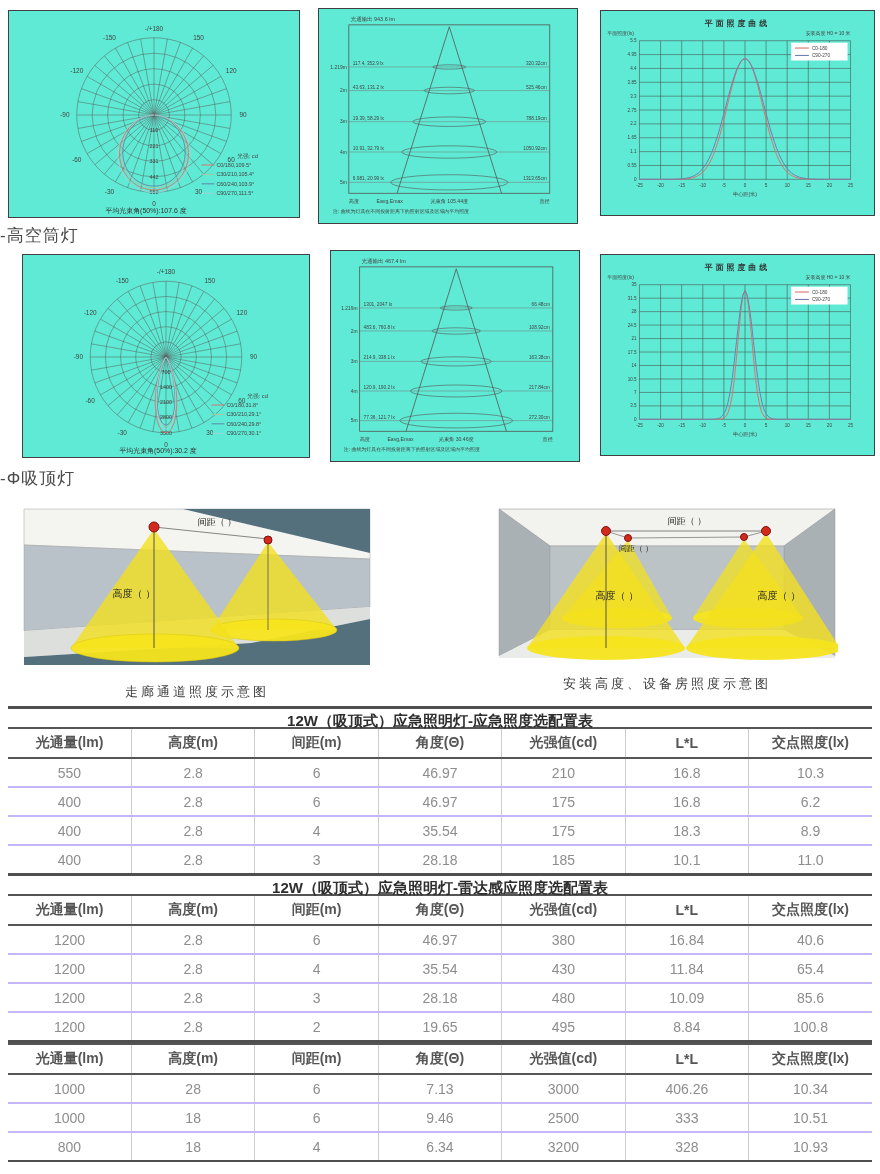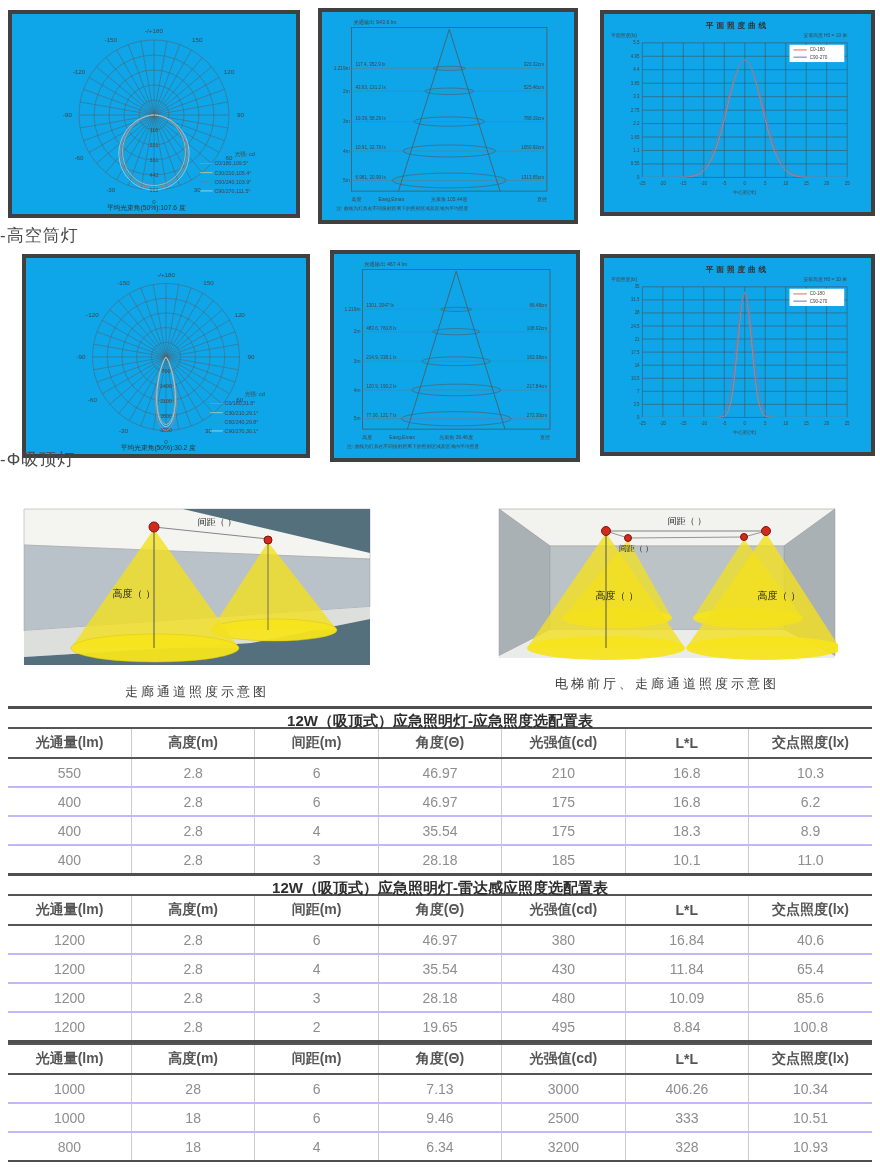--- a/index.html
+++ b/index.html
@@ -1,18 +1,18 @@
 <!DOCTYPE html>
 <html><head>
 <meta charset="utf-8">
 <style>
   html,body{margin:0;padding:0;background:#fff;}
   body{width:880px;height:1174px;position:relative;overflow:hidden;
        font-family:"Liberation Sans","DejaVu Sans",sans-serif;color:#444;}
-  .panel{position:absolute;border:4px solid #404040;background:#0ea5e9;box-sizing:border-box;}
+  .panel{position:absolute;border:1px solid #404040;background:#5eead4;box-sizing:border-box;}
   .panel svg{display:block;width:100%;height:100%;}
   .row-caption{position:absolute;left:0;width:690px;
                font-size:17px;color:#4a4a4a;letter-spacing:1px;}
   .illus{position:absolute;}
   .illus svg{display:block;}
   .illus figcaption{text-align:center;font-size:13px;color:#3c3c3c;
                     letter-spacing:3px;margin-top:15px;}
   figure{margin:16px;}
   #tables{position:absolute;left:8px;right:8px;top:706px;}
   .tbl-block{border-top:3px solid #4f4f4f;}
@@ -372,21 +372,21 @@
       <text x="145.0625" y="183" font-size="5.2" fill="#444" text-anchor="middle">中心距(米)</text>
       <path d="M38.5,166.0L40.6,166.0L42.8,166.0L44.9,166.0L47.0,166.0L49.2,166.0L51.3,166.0L53.4,166.0L55.6,166.0L57.7,166.0L59.8,166.0L61.9,166.0L64.1,166.0L66.2,166.0L68.3,166.0L70.5,166.0L72.6,166.0L74.7,166.0L76.9,166.0L79.0,166.0L81.1,166.0L83.3,166.0L85.4,166.0L87.5,166.0L89.7,166.0L91.8,166.0L93.9,166.0L96.0,166.0L98.2,166.0L100.3,166.0L102.4,166.0L104.6,166.0L106.7,166.0L108.8,166.0L111.0,166.0L113.1,166.0L115.2,166.0L117.4,165.9L119.5,165.8L121.6,165.5L123.8,164.7L125.9,162.8L128.0,159.1L130.1,152.2L132.3,141.0L134.4,124.6L136.5,103.4L138.7,79.6L140.8,57.3L142.9,41.3L145.1,35.4L147.2,41.3L149.3,57.3L151.5,79.6L153.6,103.4L155.7,124.6L157.9,141.0L160.0,152.2L162.1,159.1L164.2,162.8L166.4,164.7L168.5,165.5L170.6,165.8L172.8,165.9L174.9,166.0L177.0,166.0L179.2,166.0L181.3,166.0L183.4,166.0L185.6,166.0L187.7,166.0L189.8,166.0L191.9,166.0L194.1,166.0L196.2,166.0L198.3,166.0L200.5,166.0L202.6,166.0L204.7,166.0L206.9,166.0L209.0,166.0L211.1,166.0L213.3,166.0L215.4,166.0L217.5,166.0L219.7,166.0L221.8,166.0L223.9,166.0L226.1,166.0L228.2,166.0L230.3,166.0L232.4,166.0L234.6,166.0L236.7,166.0L238.8,166.0L241.0,166.0L243.1,166.0L245.2,166.0L247.4,166.0L249.5,166.0L251.6,166.0" fill="none" stroke="#d9736a" stroke-width="1"></path>
       <path d="M38.5,166.0L40.6,166.0L42.8,166.0L44.9,166.0L47.0,166.0L49.2,166.0L51.3,166.0L53.4,166.0L55.6,166.0L57.7,166.0L59.8,166.0L61.9,166.0L64.1,166.0L66.2,166.0L68.3,166.0L70.5,166.0L72.6,166.0L74.7,166.0L76.9,166.0L79.0,166.0L81.1,166.0L83.3,166.0L85.4,166.0L87.5,166.0L89.7,166.0L91.8,166.0L93.9,166.0L96.0,166.0L98.2,166.0L100.3,166.0L102.4,166.0L104.6,166.0L106.7,166.0L108.8,166.0L111.0,166.0L113.1,165.9L115.2,165.7L117.4,165.3L119.5,164.6L121.6,163.0L123.8,160.3L125.9,155.7L128.0,148.4L130.1,137.9L132.3,123.9L134.4,106.6L136.5,87.3L138.7,68.0L140.8,51.5L142.9,40.2L145.1,36.2L147.2,40.2L149.3,51.5L151.5,68.0L153.6,87.3L155.7,106.6L157.9,123.9L160.0,137.9L162.1,148.4L164.2,155.7L166.4,160.3L168.5,163.0L170.6,164.6L172.8,165.3L174.9,165.7L177.0,165.9L179.2,166.0L181.3,166.0L183.4,166.0L185.6,166.0L187.7,166.0L189.8,166.0L191.9,166.0L194.1,166.0L196.2,166.0L198.3,166.0L200.5,166.0L202.6,166.0L204.7,166.0L206.9,166.0L209.0,166.0L211.1,166.0L213.3,166.0L215.4,166.0L217.5,166.0L219.7,166.0L221.8,166.0L223.9,166.0L226.1,166.0L228.2,166.0L230.3,166.0L232.4,166.0L234.6,166.0L236.7,166.0L238.8,166.0L241.0,166.0L243.1,166.0L245.2,166.0L247.4,166.0L249.5,166.0L251.6,166.0" fill="none" stroke="#6f7fb0" stroke-width="1"></path>
       <rect x="191.625" y="32" width="57" height="18" fill="#fff"></rect>
       <line x1="195.625" y1="37.4" x2="209.625" y2="37.4" stroke="#d9736a" stroke-width="1.1"></line>
       <text x="212.625" y="39" font-size="4.8" fill="#444">C0-180</text>
       <line x1="195.625" y1="44.9" x2="209.625" y2="44.9" stroke="#6f7fb0" stroke-width="1.1"></line>
       <text x="212.625" y="46.5" font-size="4.8" fill="#444">C90-270</text>
     </svg>
 </div>
-<div class="row-caption" style="top:448px;">-Φ吸顶灯</div>
+<div class="row-caption" style="top:467px;">-Φ吸顶灯</div>
 
 <figure class="illus" style="left:5px;top:487px;">
   <svg width="352" height="165" viewBox="0 0 352 165">
     <polygon points="3,6 349,6 349,56 3,42" fill="#f4f4f1" stroke="#b0b0b0" stroke-width="0.6"></polygon>
     <polygon points="162,6 349,6 349,50" fill="#54707c"></polygon>
     <polygon points="3,42 349,56 349,104 3,128" fill="#b9c2c8" stroke="#a0a0a0" stroke-width="0.5"></polygon>
     <polygon points="3,128 349,104 349,116 230,140 3,154" fill="#dddfdd"></polygon>
     <polygon points="3,154 230,140 349,116 349,162 3,162" fill="#54707c"></polygon>
     <polygon points="247,39 190,127 316,127" fill="#f2e01e" fill-opacity="0.8"></polygon>
     <ellipse cx="253" cy="127" rx="63" ry="11" fill="#f5e41d" fill-opacity="0.95" stroke="#d8c410" stroke-width="0.5"></ellipse>
@@ -423,21 +423,21 @@
     <polyline points="110,25 132,32 248,31 270,25" fill="none" stroke="#555" stroke-width="0.6"></polyline>
     <circle cx="110" cy="25" r="4.5" fill="#d42a1e" stroke="#7a1510" stroke-width="1"></circle>
     <circle cx="270" cy="25" r="4.5" fill="#d42a1e" stroke="#7a1510" stroke-width="1"></circle>
     <circle cx="132" cy="32" r="3.5" fill="#d42a1e" stroke="#7a1510" stroke-width="1"></circle>
     <circle cx="248" cy="31" r="3.5" fill="#d42a1e" stroke="#7a1510" stroke-width="1"></circle>
     <text x="191" y="18" font-size="9" fill="#222" text-anchor="middle">间距（ ）</text>
     <text x="140" y="45" font-size="8" fill="#222" text-anchor="middle">间距（ ）</text>
     <text x="121" y="93" font-size="10" fill="#222" text-anchor="middle">高度（ ）</text>
     <text x="283" y="93" font-size="10" fill="#222" text-anchor="middle">高度（ ）</text>
   </svg>
-  <figcaption>电梯前厅、走廊通道照度示意图</figcaption>
+  <figcaption>安装高度、设备房照度示意图</figcaption>
 </figure>
 
 <div id="tables">
     <div class="tbl-block">
       <div class="tbl-title">12W（吸顶式）应急照明灯-应急照度选配置表</div>
       <table>
         <thead>
           <tr>
             <th>光通量(lm)</th>
             <th>高度(m)</th>

